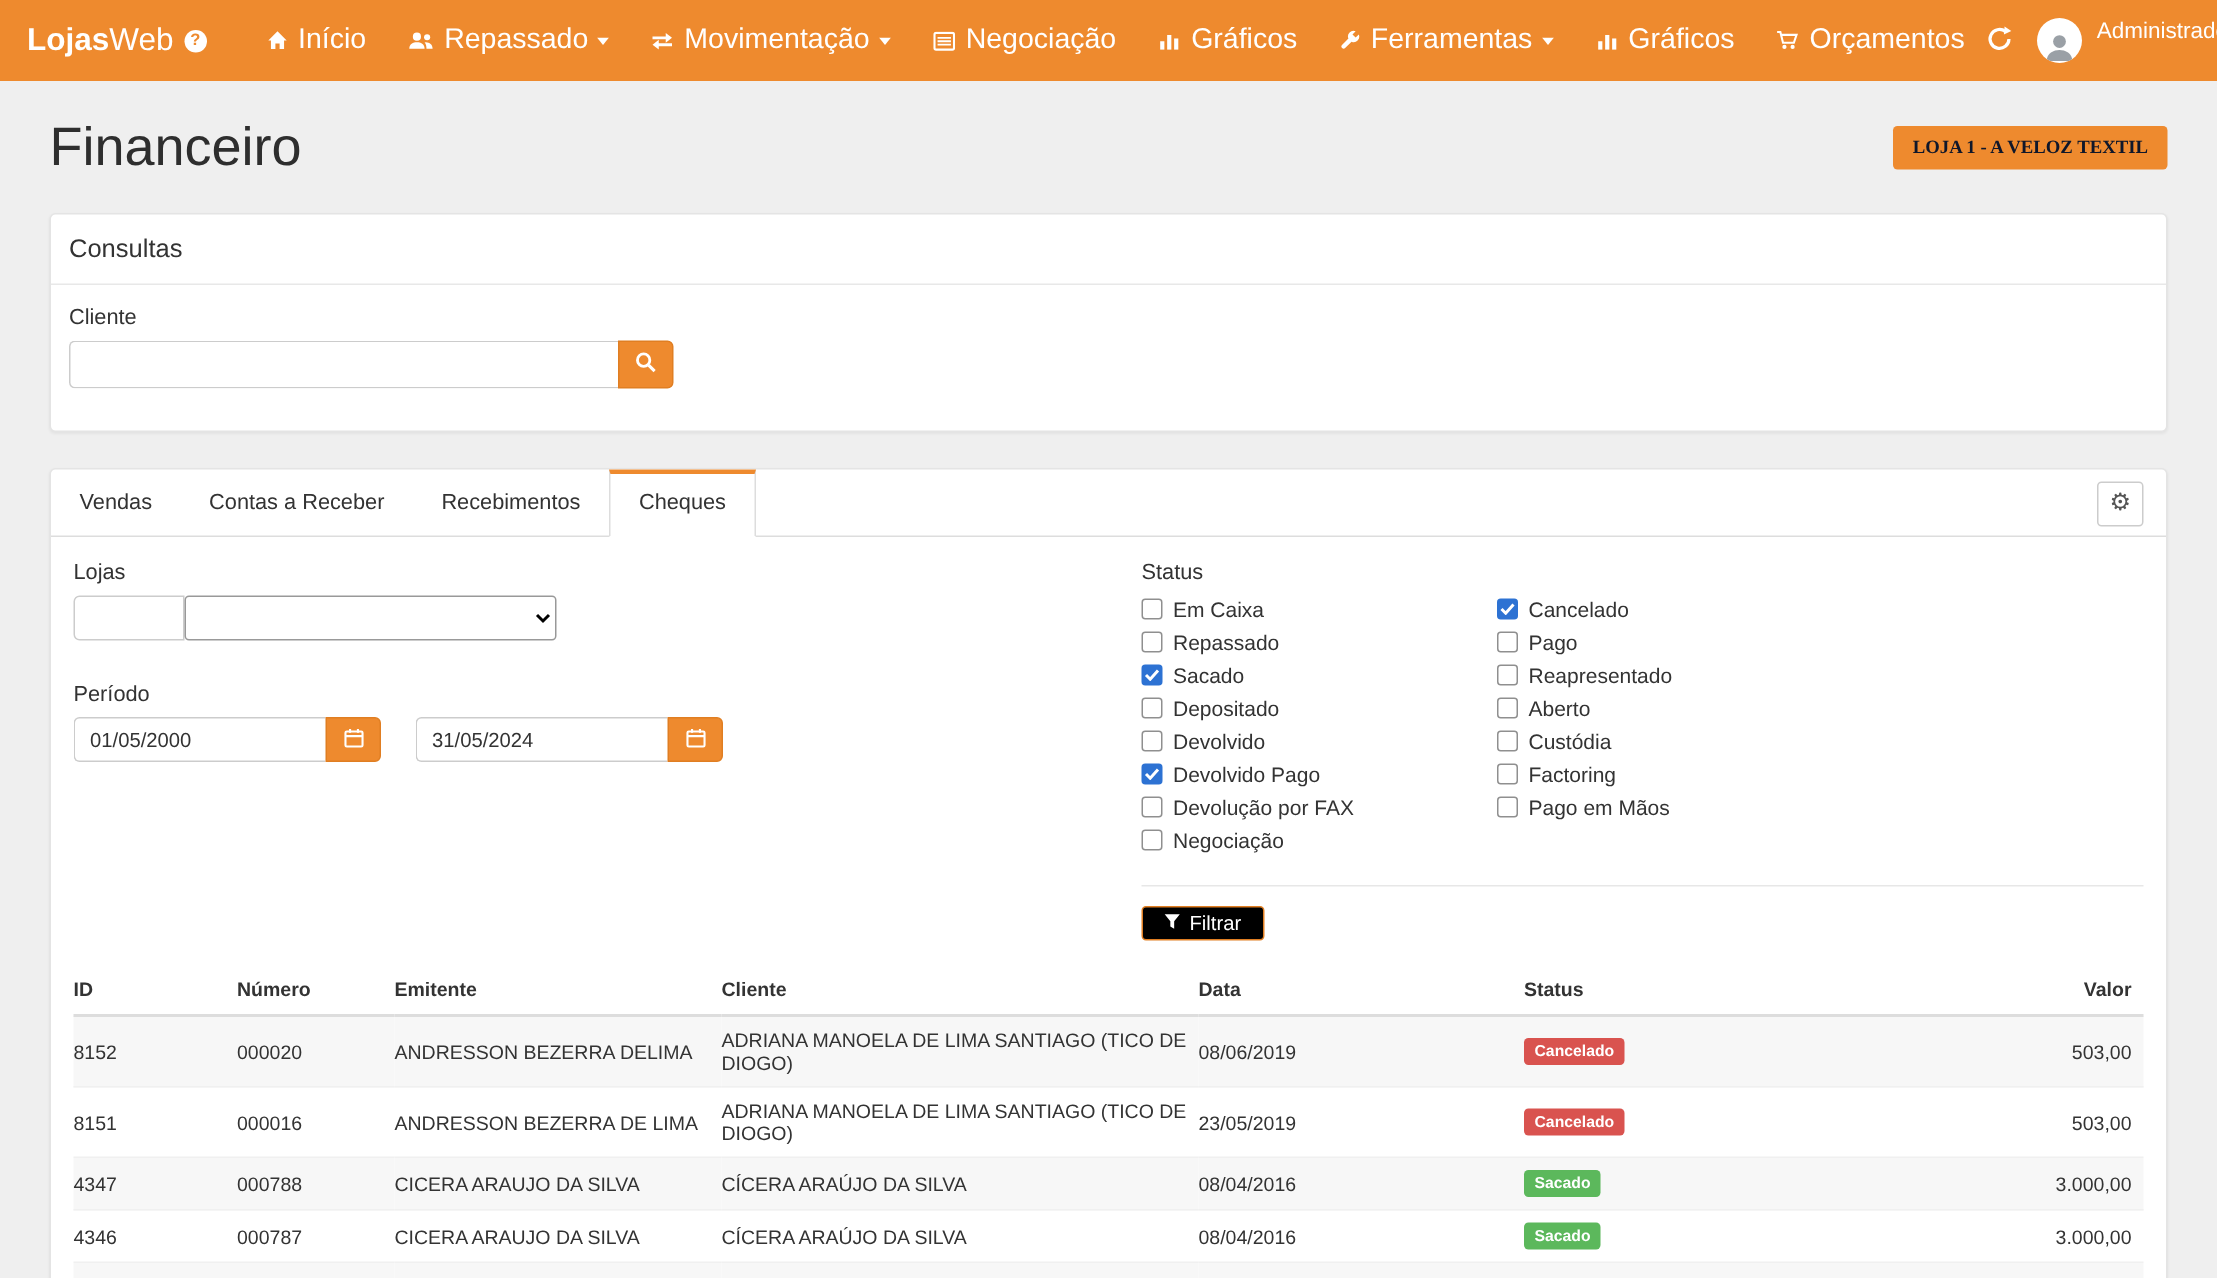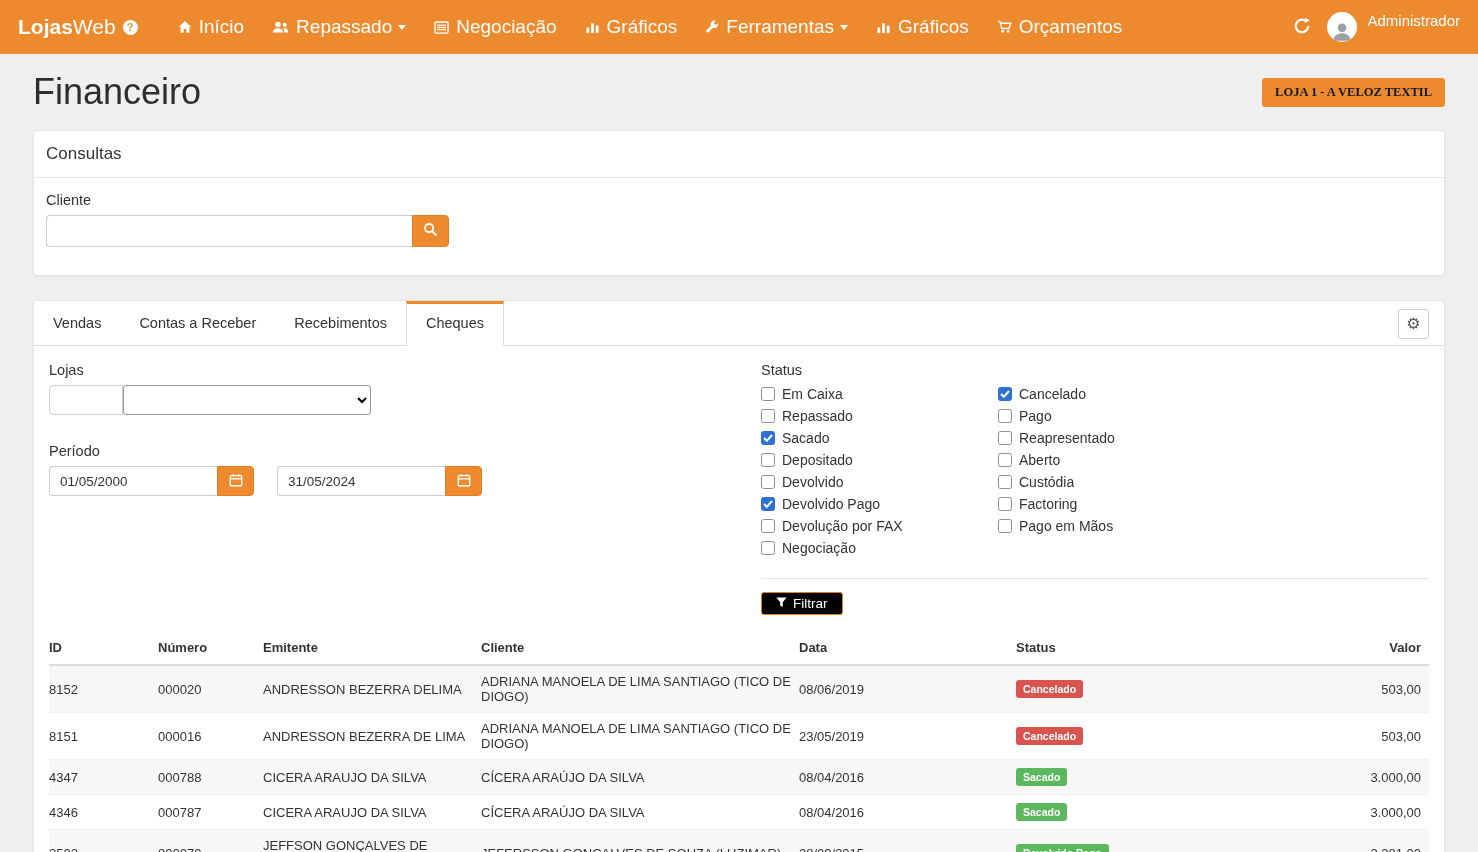--- a/index.html
+++ b/index.html
@@ -17,21 +17,21 @@
   .nav-item .icn { display:flex; align-items:center; }
   .nav-item .caret { margin-left:-1px; }
   .nav-right { margin-left:auto; display:flex; align-items:center; gap:16px; }
   .refresh-btn { background:none; border:none; color:#fff; cursor:pointer; display:flex; align-items:center; }
   .user-menu { display:flex; align-items:flex-start; gap:10px; cursor:pointer; }
   .avatar { width:30px; height:30px; border-radius:50%; background:#fff; display:flex; align-items:flex-end; justify-content:center; overflow:hidden; }
   .user-name { font-size:15px; color:#fff; }
 
   
   .page { padding:0 33px; }
-  .title-row { display:flex; align-items:center; justify-content:space-between; height:76px; }
+  .title-row { display:flex; align-items:center; justify-content:space-between; height:88px; }
   .page-title { font-size:36px; font-weight:500; color:#2e2e2e; }
   .store-btn { background:#ee8a2e; color:#0f172a; border:none; border-radius:3px; font-weight:700; font-size:12.5px; padding:7px 13px; cursor:pointer; font-family:Liberation Serif, serif; }
 
   .card { background:#fff; border:1px solid #e4e4e4; border-radius:4px; box-shadow:0 1px 2px rgba(0,0,0,.05); }
   .consultas-card { margin-bottom:24px; }
   .card-header { padding:13px 12px; font-size:17px; color:#333; border-bottom:1px solid #e8e8e8; }
   .card-body { padding:14px 12px 28px; }
   .field-label { font-size:14.5px; margin-bottom:7px; color:#333; }
   .input-group { display:flex; }
   .text-input { height:32px; border:1px solid #ccc; border-radius:4px; padding:0 10px; font-size:13.5px; font-family:inherit; color:#333; background:#fff; }
@@ -103,20 +103,34 @@
       <a class="nav-item" href="#">
         <span class="icn">
           <svg width="17" height="14" viewBox="0 0 20 16">
             <circle cx="7" cy="5" r="3.2" fill="currentColor"></circle>
             <path d="M1 14.5 C1 10.8 4 9.4 7 9.4 C10 9.4 13 10.8 13 14.5 Z" fill="currentColor"></path>
             <circle cx="15" cy="5.5" r="2.4" fill="currentColor"></circle>
             <path d="M14 9.3 C17 9.5 19.3 10.9 19.3 14.5 L14.5 14.5 C14.5 12.3 14 10.5 13 9.6 Z" fill="currentColor"></path>
           </svg>
         </span>
         <span>Repassado</span>
+        <span class="icn caret">
+          <svg width="8" height="5" viewBox="0 0 8 5">
+            <path d="M0 0 H8 L4 5 Z" fill="currentColor"></path>
+          </svg>
+        </span>
+      </a>
+      <a class="nav-item" href="#">
+        <span class="icn">
+          <svg width="15" height="13" viewBox="0 0 16 14">
+            <path d="M1 3.5 L10.5 3.5 L10.5 1 L15 4.5 L10.5 8 L10.5 5.5 L1 5.5 Z" fill="currentColor"></path>
+            <path d="M15 10.5 L5.5 10.5 L5.5 13 L1 9.5 L5.5 6 L5.5 8.5 L15 8.5 Z" fill="currentColor"></path>
+          </svg>
+        </span>
+        <span>Movimentação</span>
         <span class="icn caret">
           <svg width="8" height="5" viewBox="0 0 8 5">
             <path d="M0 0 H8 L4 5 Z" fill="currentColor"></path>
           </svg>
         </span>
       </a>
       <a class="nav-item" href="#">
         <span class="icn">
           <svg width="15" height="13" viewBox="0 0 16 14">
             <rect x="1" y="1" width="14" height="12" rx="1.2" fill="none" stroke="currentColor" stroke-width="1.5"></rect>

